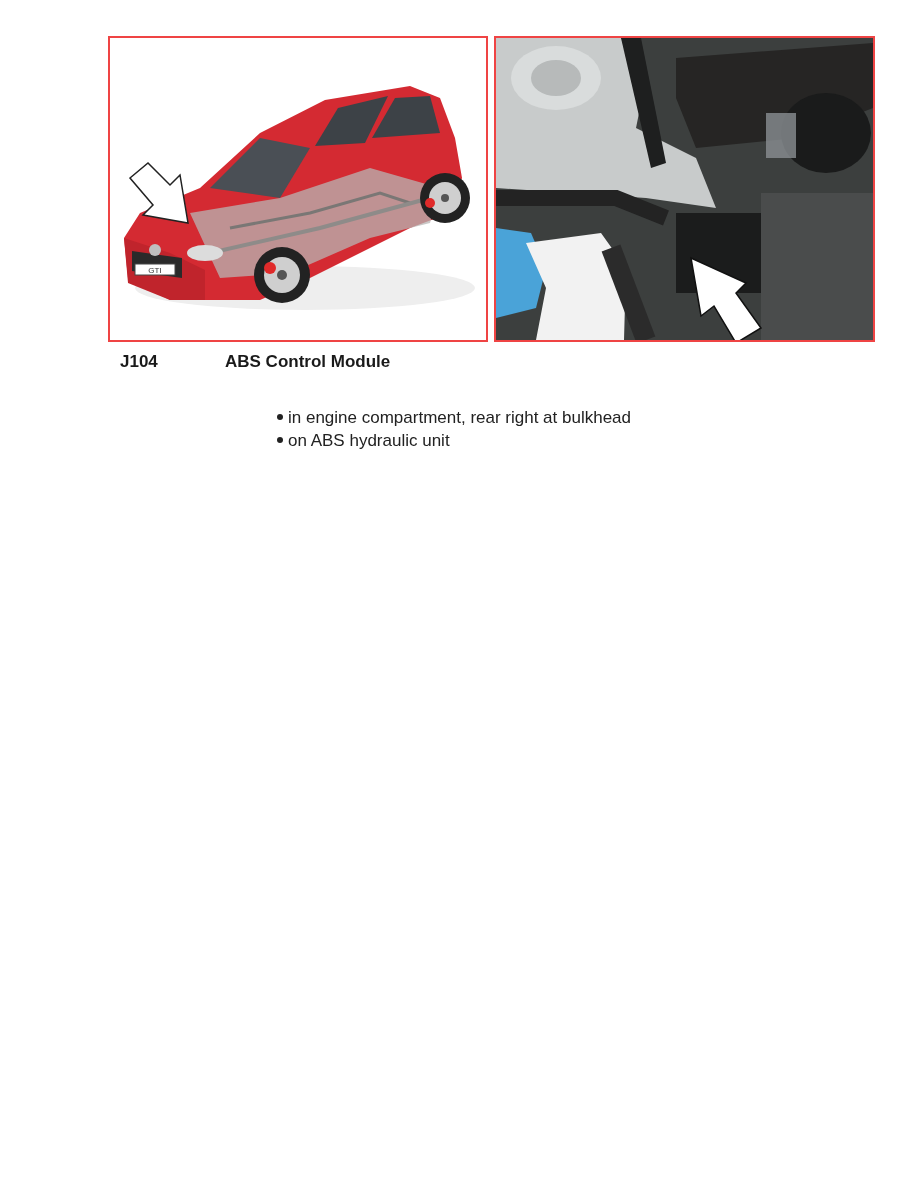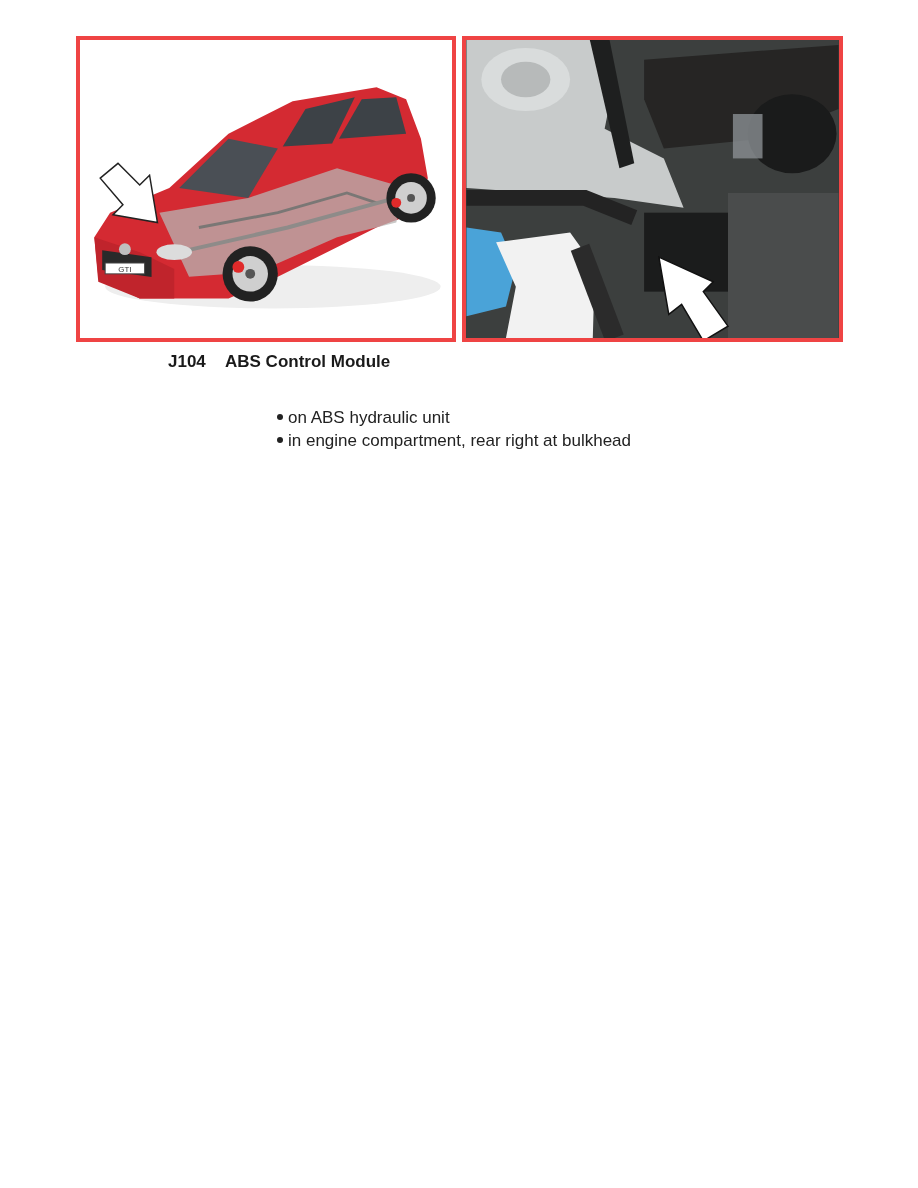--- a/index.html
+++ b/index.html
@@ -1,22 +1,22 @@
 <!DOCTYPE html>
 <html><head>
 <meta charset="utf-8">
 <style>
   html, body { margin: 0; padding: 0; background: #ffffff; }
   body { width: 918px; height: 1188px; position: relative; overflow: hidden;
          font-family: "Liberation Sans", sans-serif; color: #1a1a1a; }
-  .figure { position: absolute; box-sizing: border-box; border: 4px solid #ef4444; overflow: hidden; }
+  .figure { position: absolute; box-sizing: border-box; border: 2px solid #ef4444; overflow: hidden; margin-left: 32px; }
   #fig-left { left: 76px; top: 36px; width: 380px; height: 306px; background: #ffffff; }
   #fig-right { left: 462px; top: 36px; width: 381px; height: 306px; background: #3a3d3c; }
   .figure svg { display: block; width: 100%; height: 100%; }
-  .code { position: absolute; left: 120px; top: 352px; font-weight: bold; font-size: 17px; margin-left: 48px; }
+  .code { position: absolute; left: 120px; top: 352px; font-weight: bold; font-size: 17px; }
   .title { position: absolute; left: 225px; top: 352px; font-weight: bold; font-size: 17px; }
   .bullets { position: absolute; left: 275px; top: 406px; margin: 0; padding: 0; list-style: none;
              font-size: 17px; line-height: 23px; color: #222; }
   .bullets li { margin: 0; padding: 0; white-space: nowrap; }
   .bullets .dot { display: inline-block; width: 6px; height: 6px; border-radius: 50%;
                   background: #222; vertical-align: middle; margin: 0 5px 3px 2px; }
 </style>
 </head>
 <body>
 
@@ -90,15 +90,15 @@
 
     <path d="M195 220 L250 245 L240 255 L265 290 L240 305 L218 268 L205 278 Z" fill="#ffffff" stroke="#111" stroke-width="1.5"></path>
   </svg>
   <span style="position:absolute;left:190px;top:215px;width:75px;height:90px;"></span>
 </div>
 
 <div class="code">J104</div>
 <div class="title">ABS Control Module</div>
 
 <ul class="bullets">
+  <li><span class="dot"></span><span>in engine compartment, rear right at bulkhead</span></li>
   <li><span class="dot"></span><span>on ABS hydraulic unit</span></li>
-  <li><span class="dot"></span><span>in engine compartment, rear right at bulkhead</span></li>
 </ul>
 
 </body></html>

